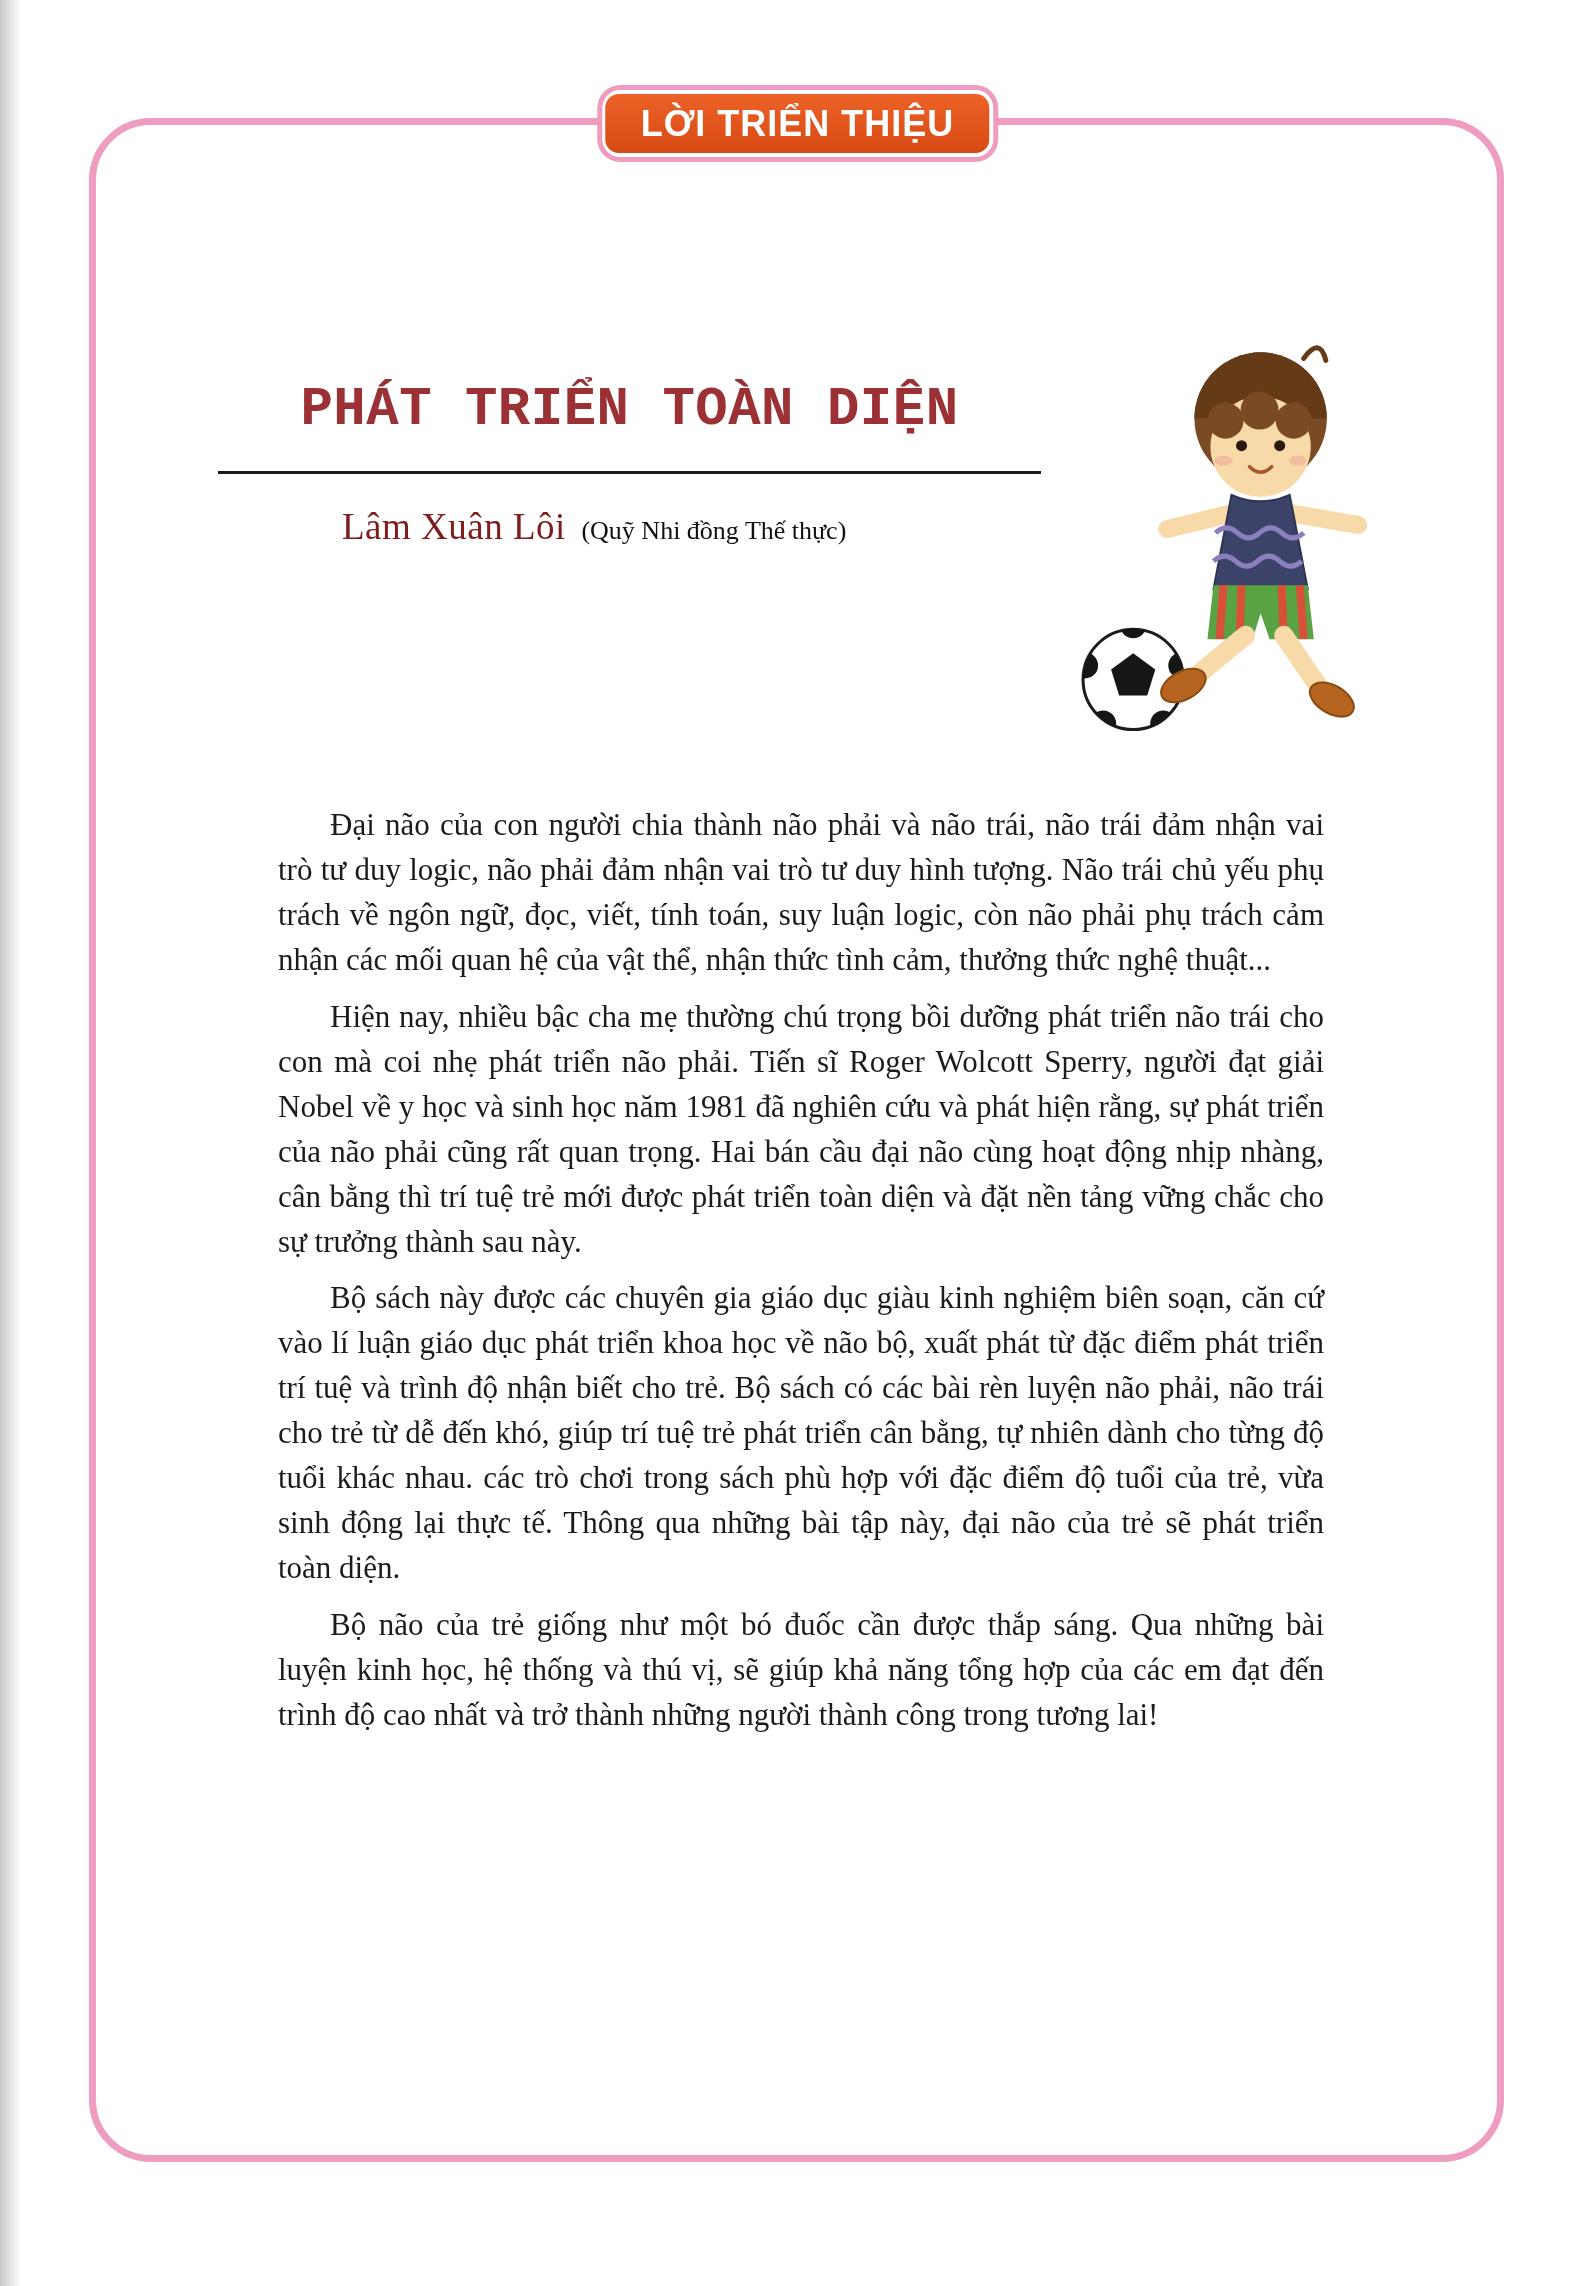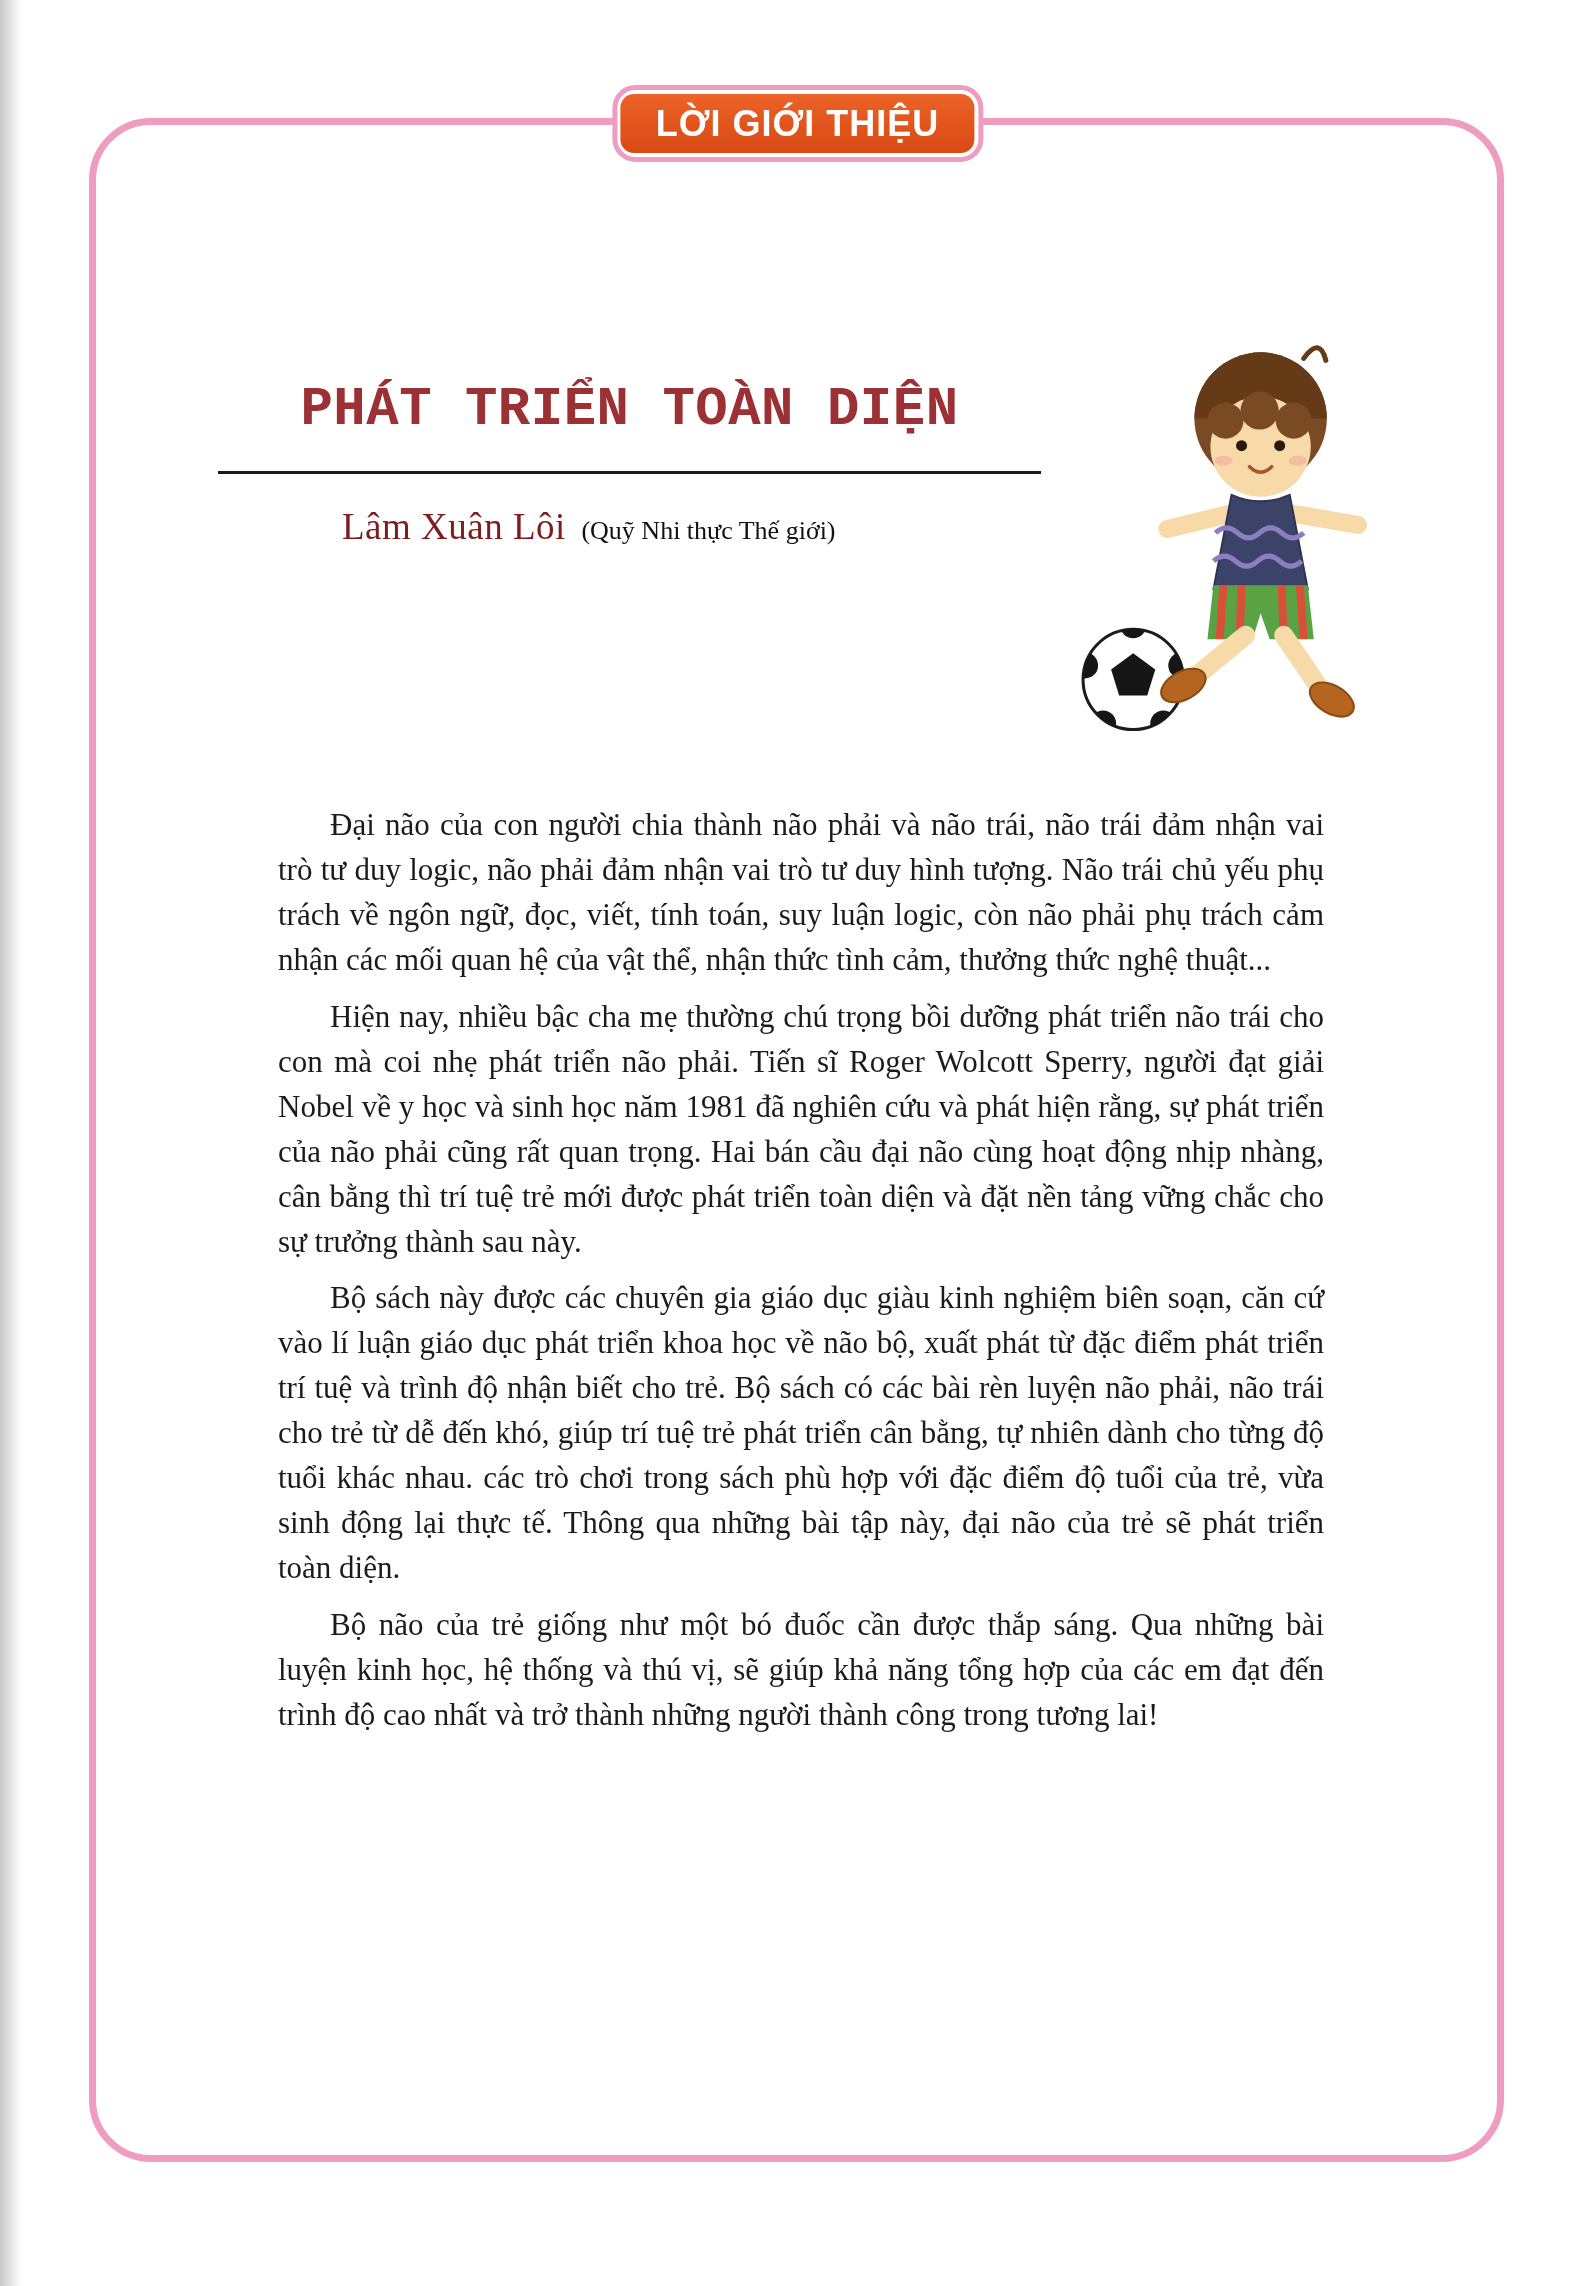--- a/index.html
+++ b/index.html
@@ -61,30 +61,30 @@
 </style>
 </head>
 <body>
 
 <div class="page">
 
   <div class="frame"></div>
 
   <div class="banner-outer">
     <div class="banner-inner">
-      <span class="banner-label">LỜI GIỚI THIỆU</span>
+      <span class="banner-label">LỜI TRIỂN THIỆU</span>
     </div>
   </div>
 
   <div class="title-block">
     <div class="title-line">PHÁT TRIỂN TOÀN DIỆN</div>
     <div class="rule"></div>
     <div class="author-line">
       <span class="author-name">Lâm Xuân Lôi</span>
-      <span class="author-aff">(Quỹ Nhi thực Thế giới)</span>
+      <span class="author-aff">(Quỹ Nhi đồng Thế thực)</span>
     </div>
   </div>
 
   <svg class="illustration" viewBox="0 0 300 440" aria-hidden="true">
     <defs>
       <clipPath id="ballclip">
           <circle cx="58" cy="352" r="50"></circle>
         </clipPath>
       <clipPath id="shirtclip">
           <path d="M 136 168 L 234 168 L 234 262 L 136 262 Z"></path>

